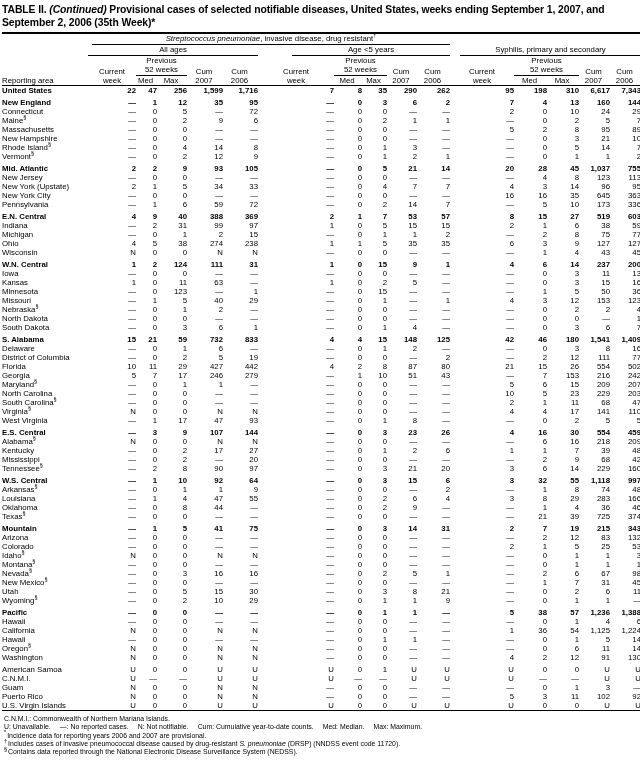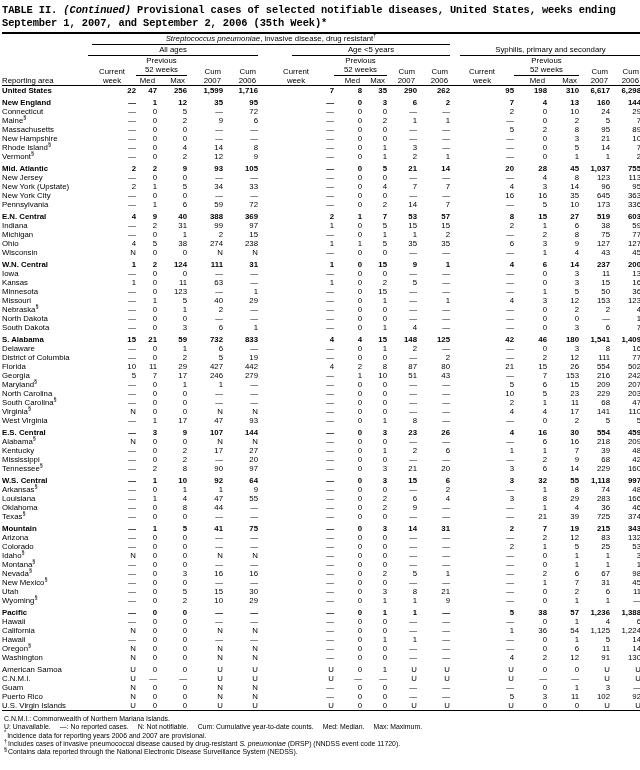--- a/index.html
+++ b/index.html
@@ -19,21 +19,20 @@
     overflow: hidden;
     box-sizing: border-box;
     padding: 3px 1px 0 2px;
   }
   .title {
     font-size: 10.4px;
     line-height: 12.6px;
     font-weight: bold;
     letter-spacing: -0.1px;
     padding: 1px 2px 3px 0;
-    font-family: Liberation Mono, monospace;
   }
   .title i { font-style: italic; }
   table.main {
     border-collapse: collapse;
     table-layout: fixed;
     width: 637px;
     border-top: 2px solid #000;
   }
   table.main th, table.main td {
     padding: 0;
@@ -46,21 +45,21 @@
   thead th { line-height: 9.2px; }
   .gline {
     border-bottom: 1px solid #000;
     padding-bottom: 1px;
     text-align: center;
   }
   .gline.ml34 { margin-left: 34px; }
   .gline.ml10 { margin-left: 10px; }
   .gline.ml4  { margin-left: 4px; }
   .ctr { text-align: center; }
-  .rgt { text-align: right; padding-right: 2px !important; margin-top: 20px; }
+  .rgt { padding-right: 2px !important; margin-top: 20px; }
   .hdr-bottom th { border-bottom: 1.2px solid #000; padding-bottom: 1px; }
   .area-hdr { text-align: left; vertical-align: bottom; }
   td.area {
     text-align: left;
     overflow: visible;
   }
   td.num {
     text-align: right;
     padding-right: 3px;
   }
@@ -192,21 +191,21 @@
           <td class="num">1,716</td>
           <td class="num">7</td>
           <td class="num">8</td>
           <td class="num">35</td>
           <td class="num">290</td>
           <td class="num">262</td>
           <td class="num">95</td>
           <td class="num">198</td>
           <td class="num">310</td>
           <td class="num">6,617</td>
-          <td class="num">6,298</td>
+          <td class="num">7,343</td>
         </tr>
         <tr class="bold gap">
           <td class="area">New England</td>
           <td class="num">—</td>
           <td class="num">1</td>
           <td class="num">12</td>
           <td class="num">35</td>
           <td class="num">95</td>
           <td class="num">—</td>
           <td class="num">0</td>

